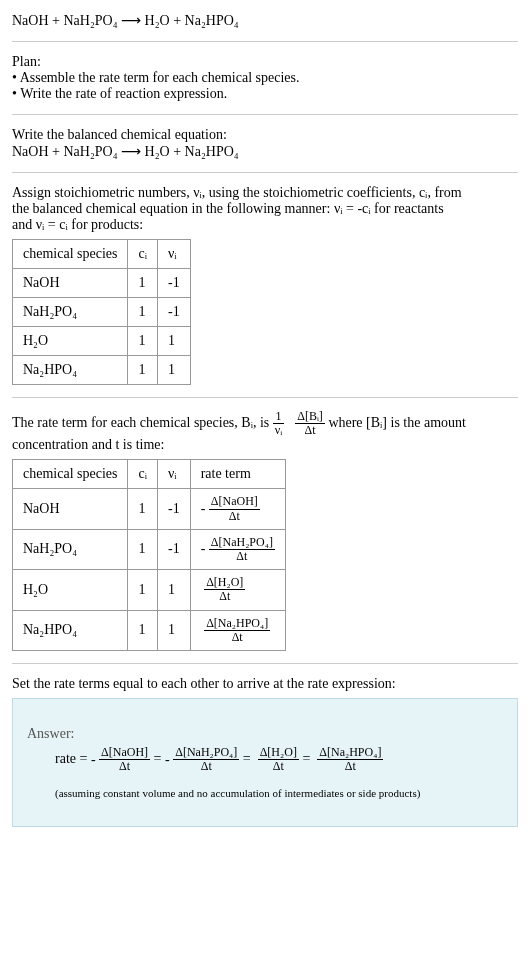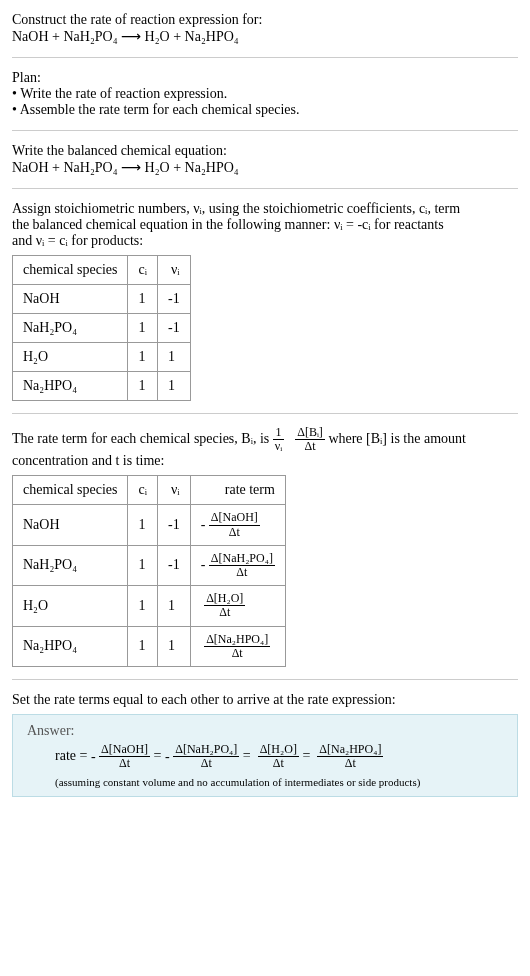--- a/index.html
+++ b/index.html
@@ -28,21 +28,20 @@
   margin: 6px 0;
 }
 table.grid th, table.grid td {
   border: 1px solid #999;
   padding: 6px 10px;
   text-align: left;
   font-weight: normal;
 }
 table.grid th {
   background: #fff;
-  text-align: right;
 }
 .center { text-align: center; }
 .frac {
   display: inline-block;
   vertical-align: middle;
   text-align: center;
   font-size: 12px;
   line-height: 1.1;
 }
 .frac .num {
@@ -55,53 +54,52 @@
   padding: 0 2px;
 }
 .neg {
   display: inline-block;
   vertical-align: middle;
 }
 .tiny { font-size: 11px; color: #666; }
 .answer-box {
   background: #e6f3f7;
   border: 1px solid #bcdce5;
-  padding: 8px 14px;
+  padding: 27px 14px;
   margin-top: 6px;
 }
 .answer-label {
   color: #555;
   margin-bottom: 4px;
 }
 .indent { padding-left: 28px; }
 </style>
 </head>
 <body>
 
 <div class="section">
-  <div>Construct the rate of reaction expression for:</div>
   <div class="eqn">NaOH + NaH₂PO₄ ⟶ H₂O + Na₂HPO₄</div>
 </div>
 <hr>
 
 <div class="section">
   <div>Plan:</div>
+  <div>• Assemble the rate term for each chemical species.</div>
   <div>• Write the rate of reaction expression.</div>
-  <div>• Assemble the rate term for each chemical species.</div>
 </div>
 <hr>
 
 <div class="section">
   <div>Write the balanced chemical equation:</div>
   <div class="eqn">NaOH + NaH₂PO₄ ⟶ H₂O + Na₂HPO₄</div>
 </div>
 <hr>
 
 <div class="section">
-  <span>Assign stoichiometric numbers, νᵢ, using the stoichiometric coefficients, cᵢ, term</span><br>
+  <span>Assign stoichiometric numbers, νᵢ, using the stoichiometric coefficients, cᵢ, from</span><br>
   <span>the balanced chemical equation in the following manner: νᵢ = -cᵢ for reactants</span><br>
   <span>and νᵢ = cᵢ for products:</span>
   <table class="grid">
     <tbody>
         <tr>
       <th>chemical species</th>
       <th class="center">cᵢ</th>
       <th class="center">νᵢ</th>
     </tr>
     <tr>
@@ -229,15 +227,15 @@
         <span class="num">Δ[H₂O]</span>
         <span class="den">Δt</span>
       </span>
       <span> = </span>
       <span class="neg"></span>
       <span class="frac">
         <span class="num">Δ[Na₂HPO₄]</span>
         <span class="den">Δt</span>
       </span>
     </div>
-    <div class="indent tiny" style="color:#000;margin-top:6px">(assuming constant volume and no accumulation of intermediates or side products)</div>
+    <div class="indent tiny" style="color:#000;margin-top:14px">(assuming constant volume and no accumulation of intermediates or side products)</div>
   </div>
 </div>
 
 </body></html>

